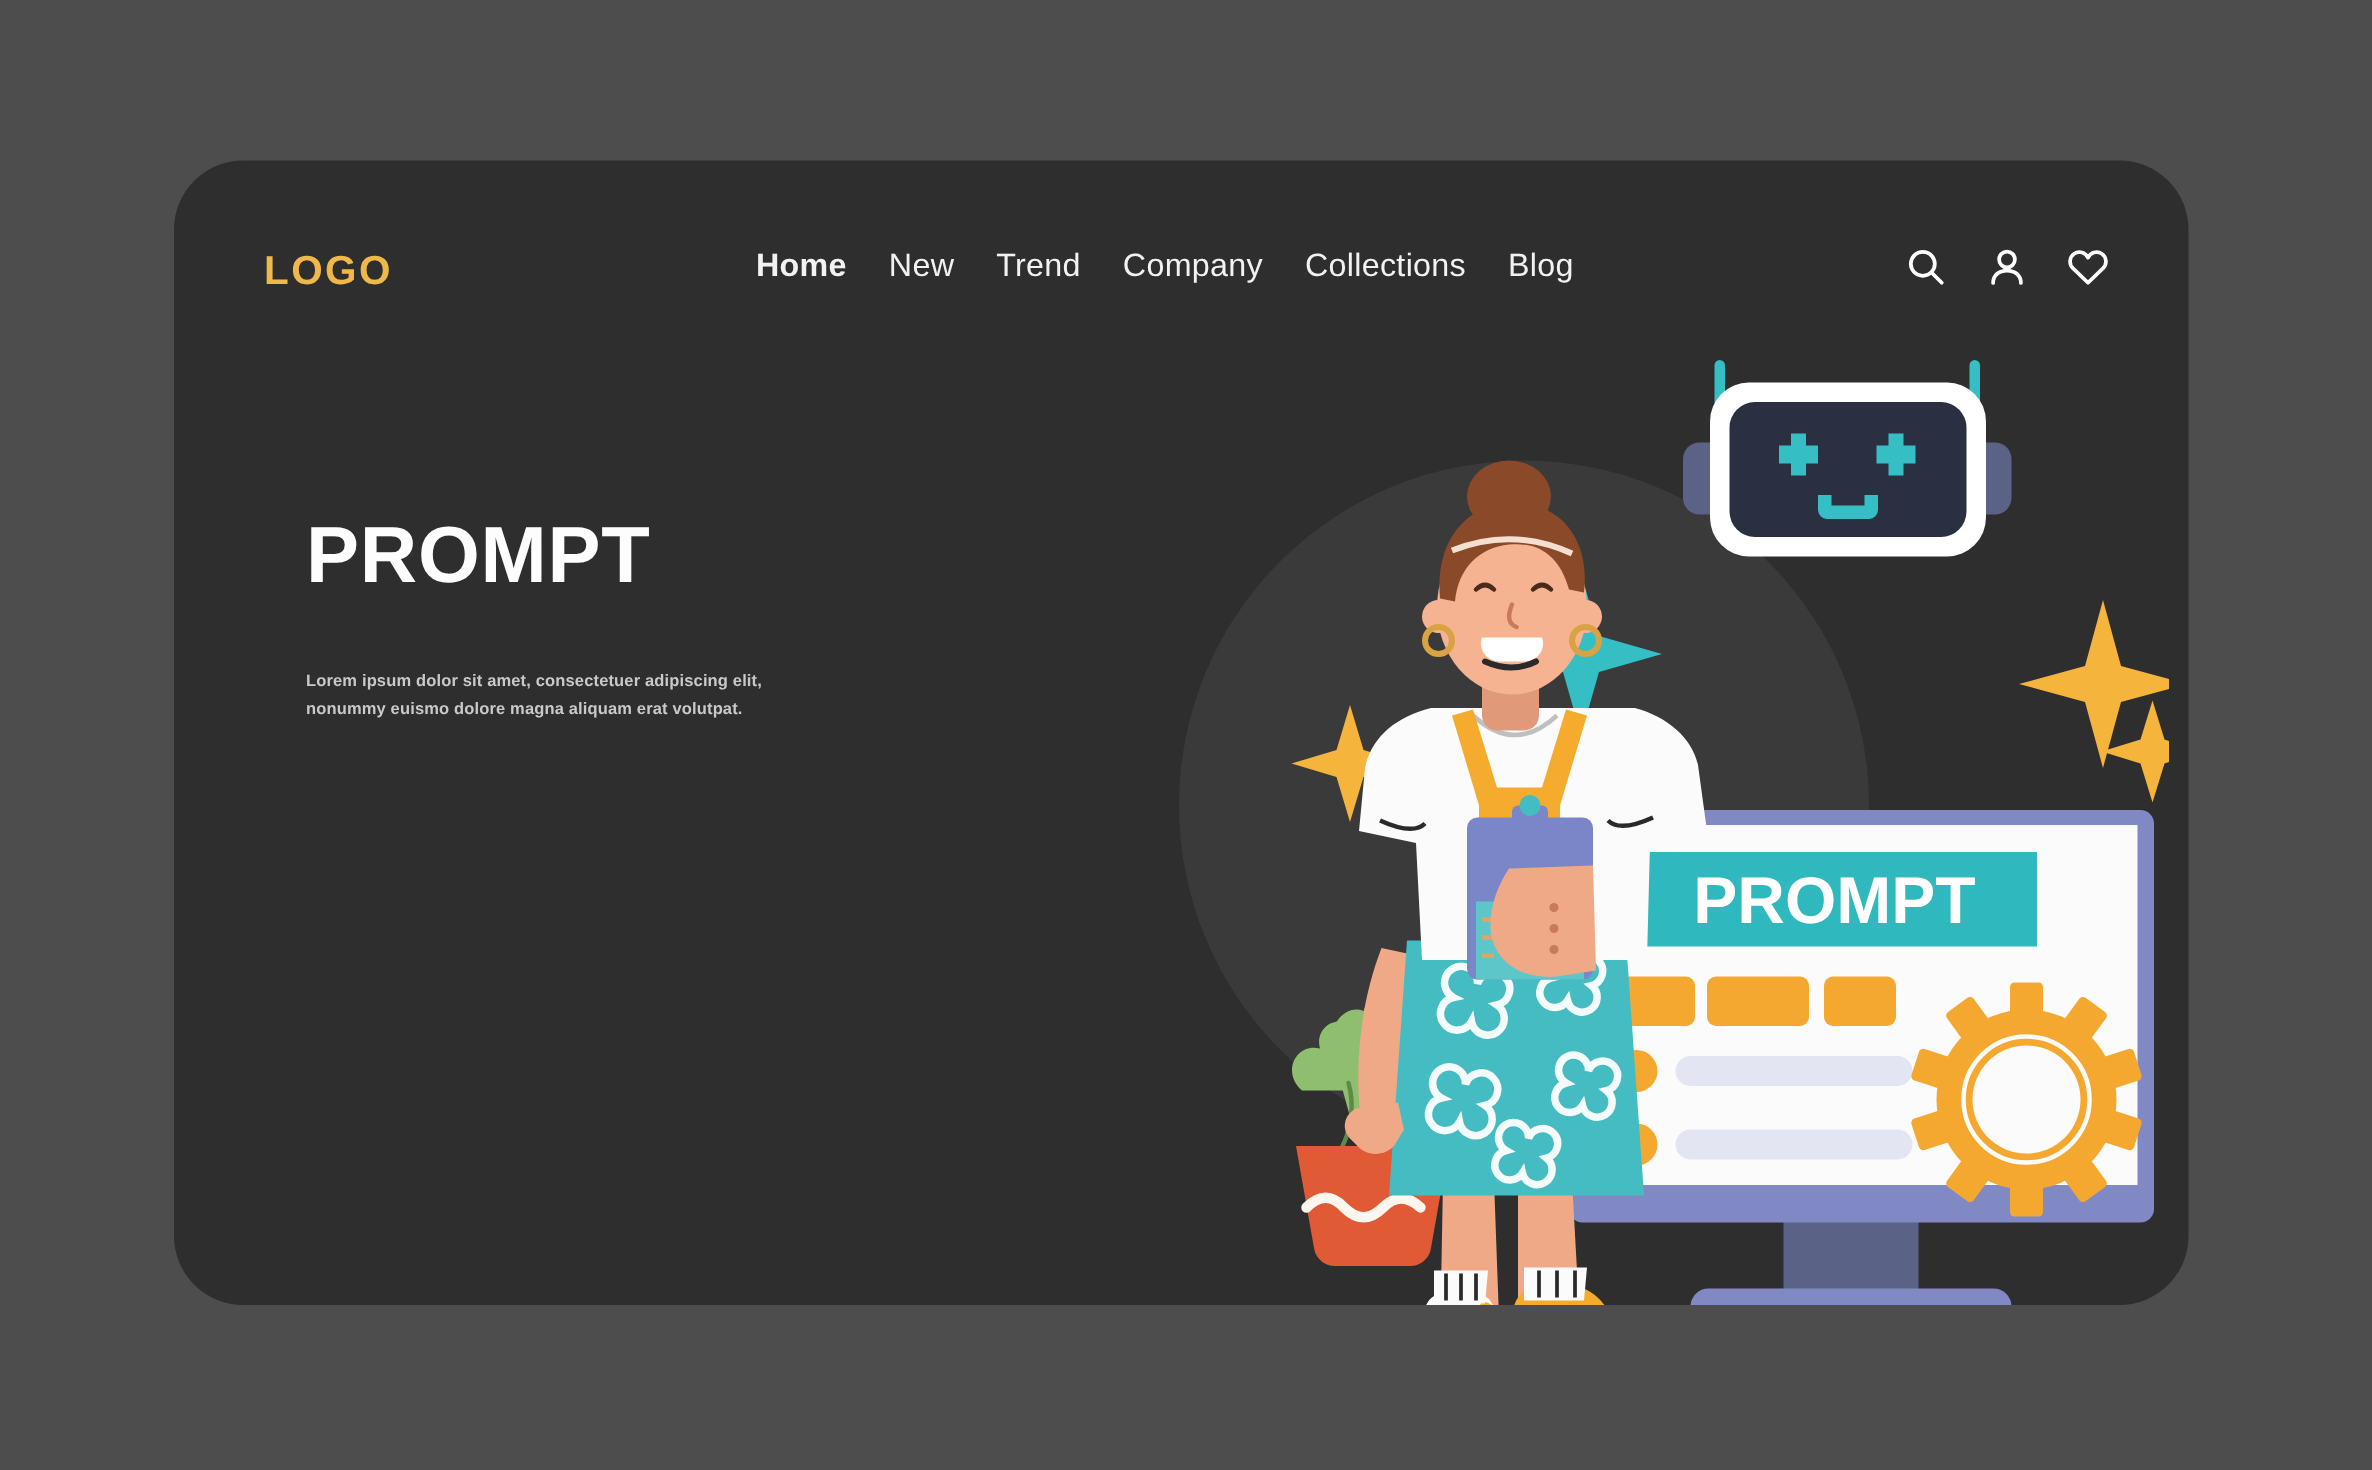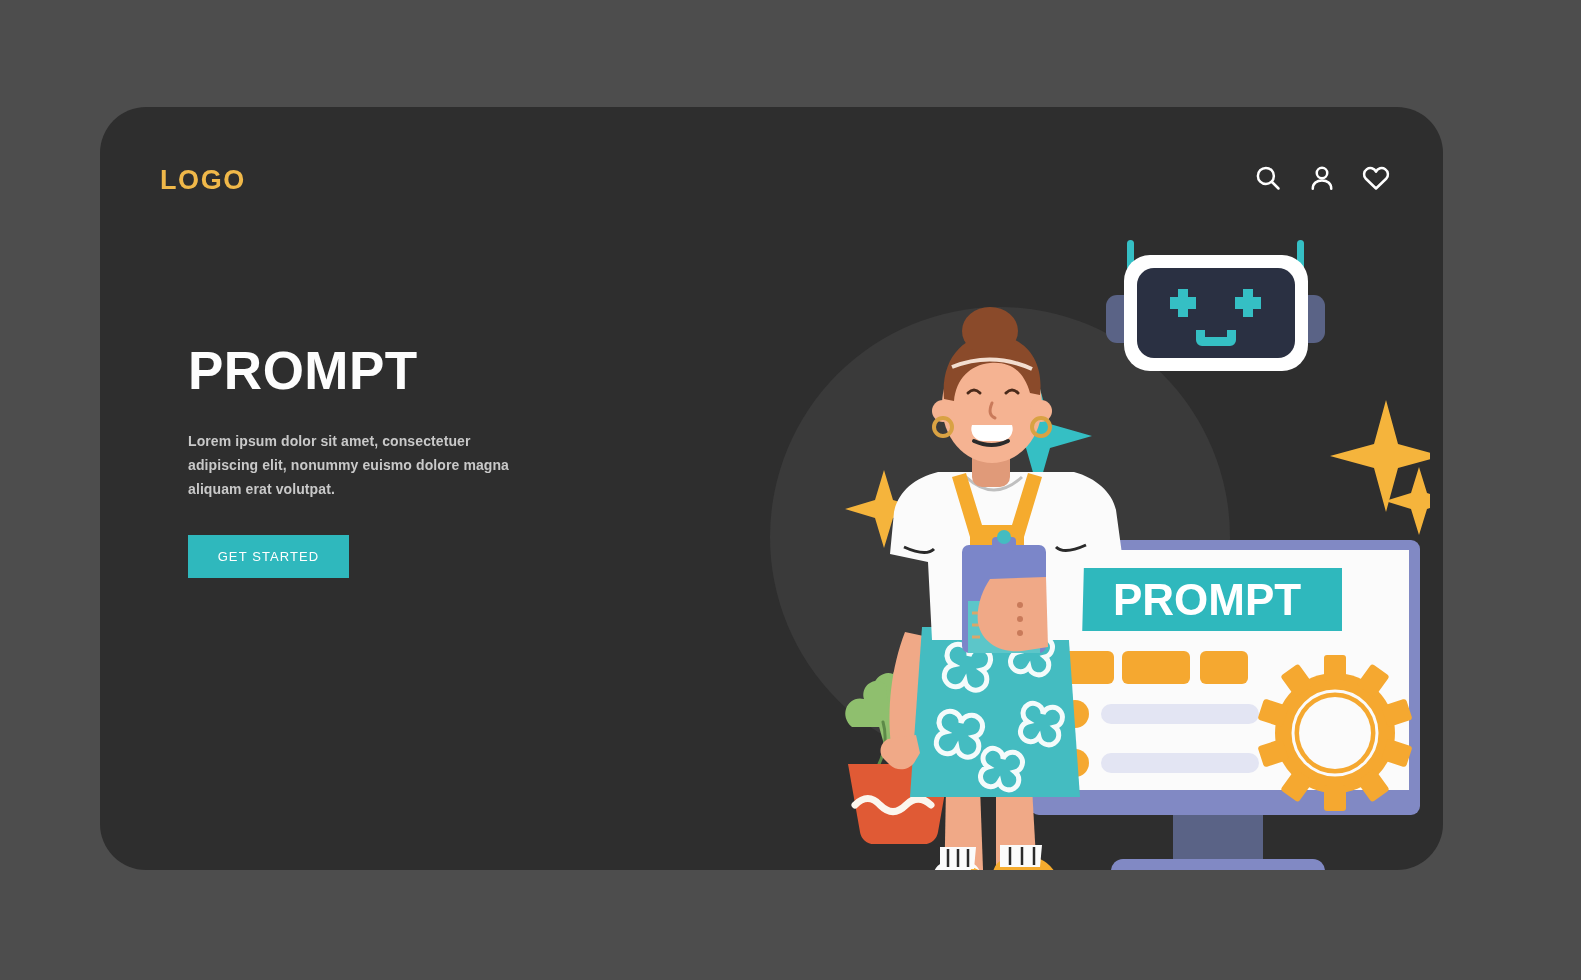--- a/index.html
+++ b/index.html
@@ -7,21 +7,21 @@
     width: 1581px; height: 980px;
     background: #4d4d4d;
     font-family: "Liberation Sans", sans-serif;
     overflow: hidden;
   }
   #stage { position: relative; width: 1581px; height: 980px; }
 
   
   .card {
     position: absolute;
-    left: 100px; top: 107px;
+    left: 116px; top: 107px;
     width: 1343px; height: 763px;
     background: #2e2e2e;
     border-radius: 46px;
     overflow: hidden;
   }
 
   
   .header {
     position: absolute; left: 0; top: 0;
     width: 100%; height: 150px;
@@ -51,23 +51,23 @@
   .hicon { width: 30px; height: 30px; cursor: pointer; display:block; }
 
   
   .hero-text { position: absolute; left: 88px; top: 233px; width: 430px; }
   .headline {
     color: #fdfdfd;
     font-size: 53px; font-weight: bold;
     line-height: 1.17; letter-spacing: .5px;
   }
   .subcopy {
-    margin-top: 27px;
+    margin-top: 43px;
     color: #c9c9c9;
-    font-size: 14px; font-weight: bold;
+    font-size: 11px; font-weight: bold;
     line-height: 1.72; letter-spacing: .1px;
     width: 330px;
   }
   .cta {
     margin-top: 34px;
     width: 161px; height: 43px;
     background: #2fb8bd;
     border: none;
     color: #ffffff;
     font-size: 13px;
@@ -85,20 +85,28 @@
 <body>
 
 <div id="stage">
 
   <div class="card">
 
     <div class="header">
 
       <div class="logo">LOGO</div>
 
+      <nav class="nav">
+        <span class="nav-item active">Home</span>
+        <span class="nav-item">New</span>
+        <span class="nav-item">Trend</span>
+        <span class="nav-item">Company</span>
+        <span class="nav-item">Collections</span>
+        <span class="nav-item">Blog</span>
+      </nav>
 
       <div class="header-icons">
         <svg class="hicon" viewBox="0 0 24 24">
           <circle cx="10.3" cy="10.3" r="6.4" fill="none" stroke="#ffffff" stroke-width="2"></circle>
           <line x1="15.2" y1="15.2" x2="20.4" y2="20.4" stroke="#ffffff" stroke-width="2" stroke-linecap="round"></line>
         </svg>
         <svg class="hicon" viewBox="0 0 24 24">
           <circle cx="12" cy="8" r="4.2" fill="none" stroke="#ffffff" stroke-width="2"></circle>
           <path d="M4.6 20.5c0-4.2 3.3-6.6 7.4-6.6s7.4 2.4 7.4 6.6" fill="none" stroke="#ffffff" stroke-width="2" stroke-linecap="round"></path>
         </svg>
@@ -106,21 +114,20 @@
           <path d="M12 20.4 3.9 12.6a5 5 0 1 1 8.1-5.6 5 5 0 1 1 8.1 5.6Z" fill="none" stroke="#ffffff" stroke-width="2" stroke-linejoin="round"></path>
         </svg>
       </div>
     </div>
 
     <div class="hero-text">
       <h1 class="headline">
         <div>PROMPT</div>
       </h1>
       <p class="subcopy">Lorem ipsum dolor sit amet, consectetuer adipiscing elit, nonummy euismo dolore magna aliquam erat volutpat.</p>
-      <button class="cta">GET STARTED</button>
     </div>
 
     <div class="illus">
       <svg width="730" height="650" viewBox="0 0 730 650">
 
         <circle cx="300" cy="310" r="230" fill="#3a3a3a"></circle>
 
         <path d="M338 155 l12 42 42 12 -42 12 -12 42 -12 -42 -42 -12 42 -12 Z" fill="#35bfc4"></path>
         <path d="M184 243 l9 30 30 9 -30 9 -9 30 -9 -30 -30 -9 30 -9 Z" fill="#f5b43c"></path>
         <path d="M686 173 l12 44 44 12 -44 12 -12 44 -12 -44 -44 -12 44 -12 Z" fill="#f5b43c"></path>

